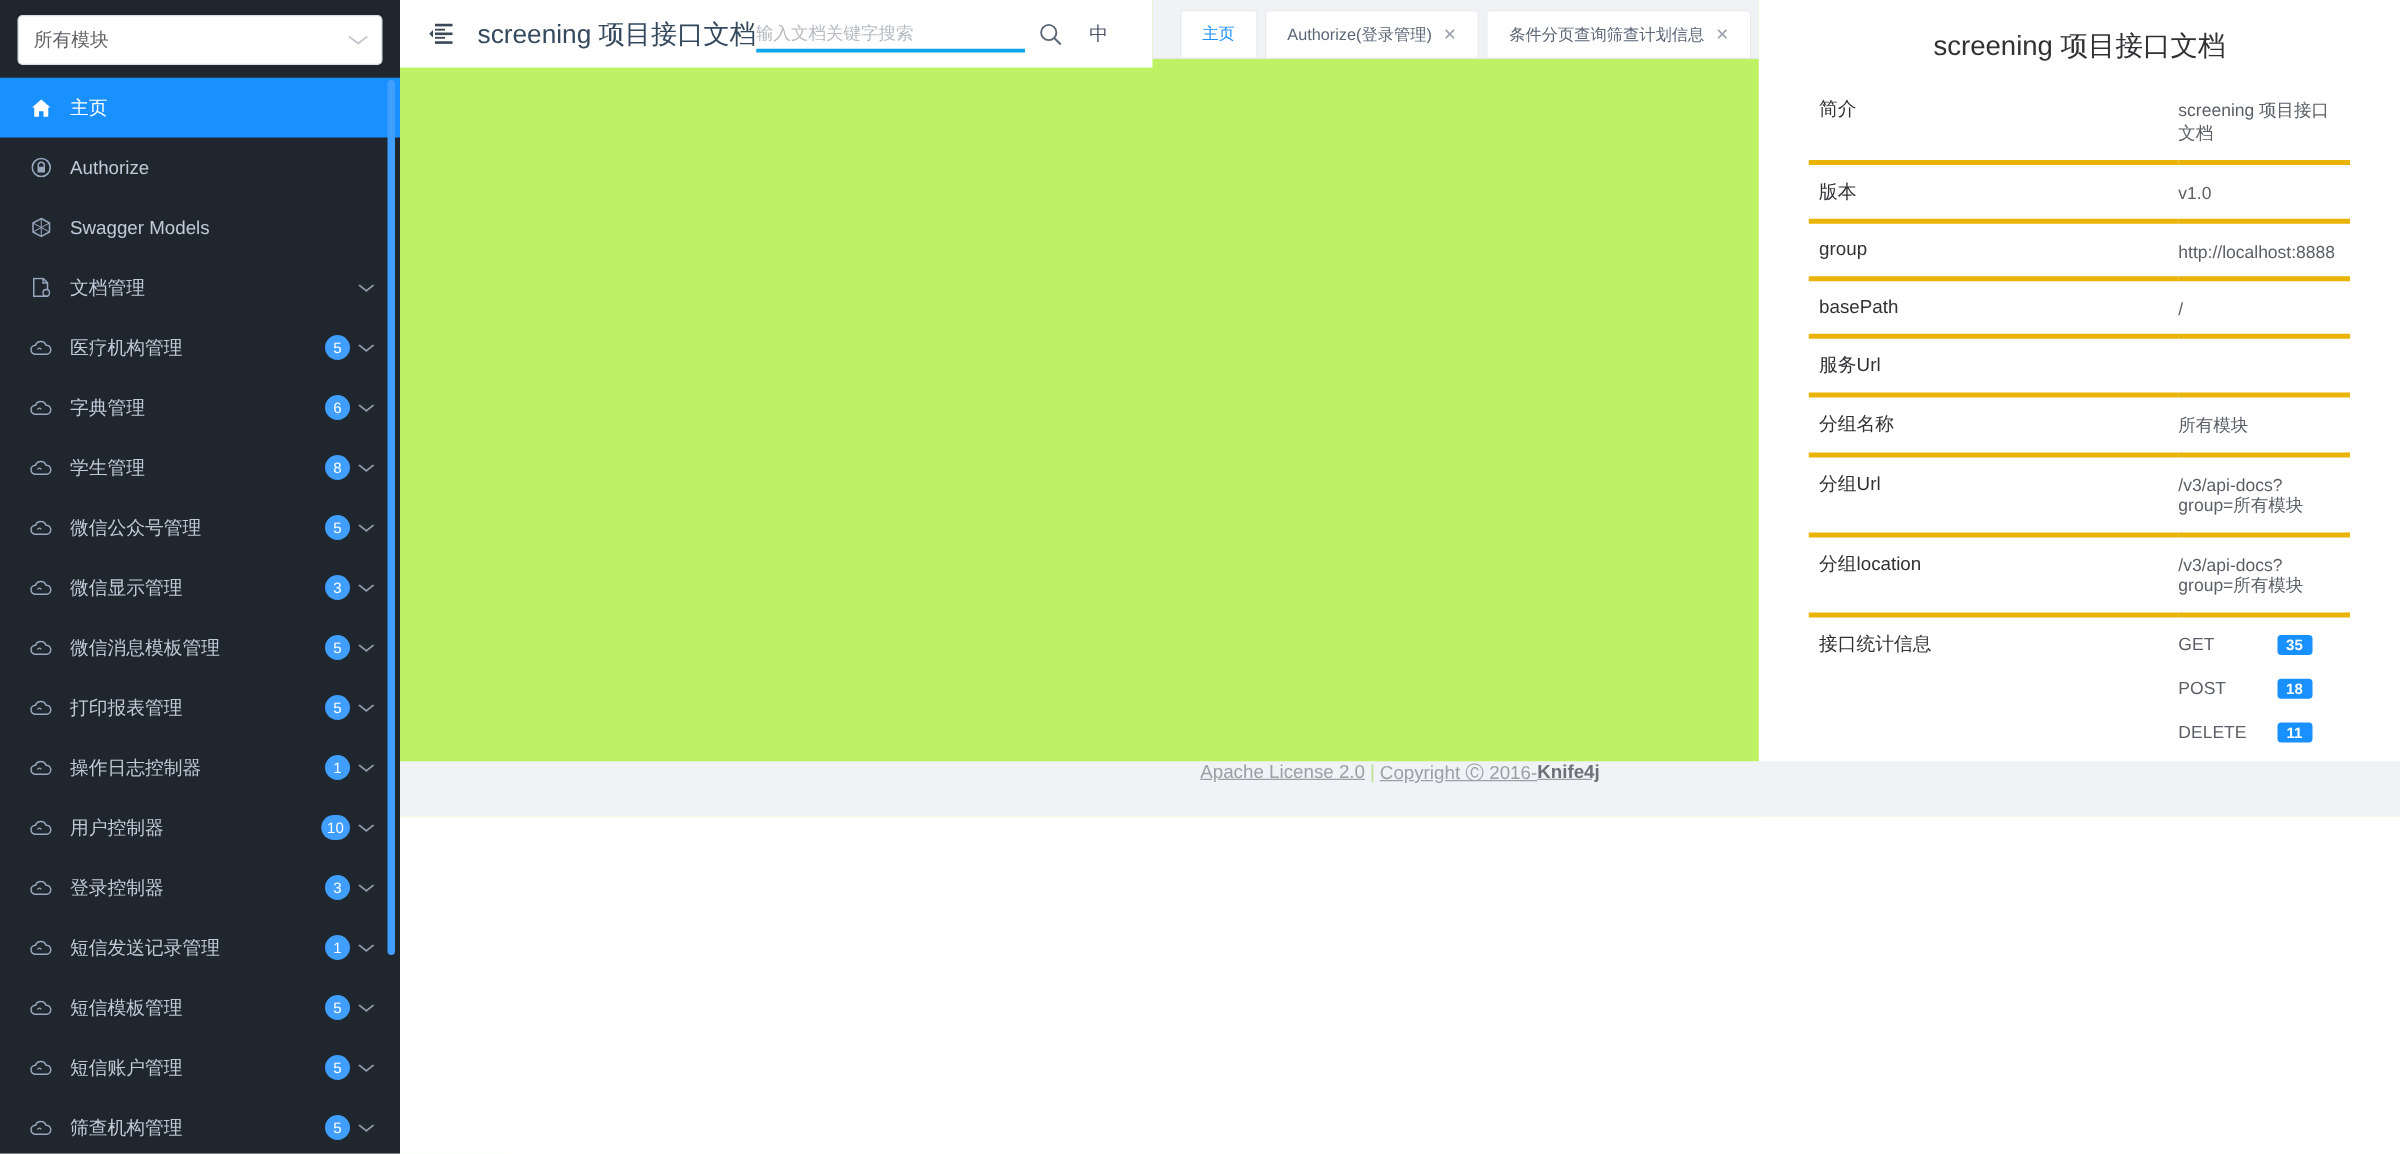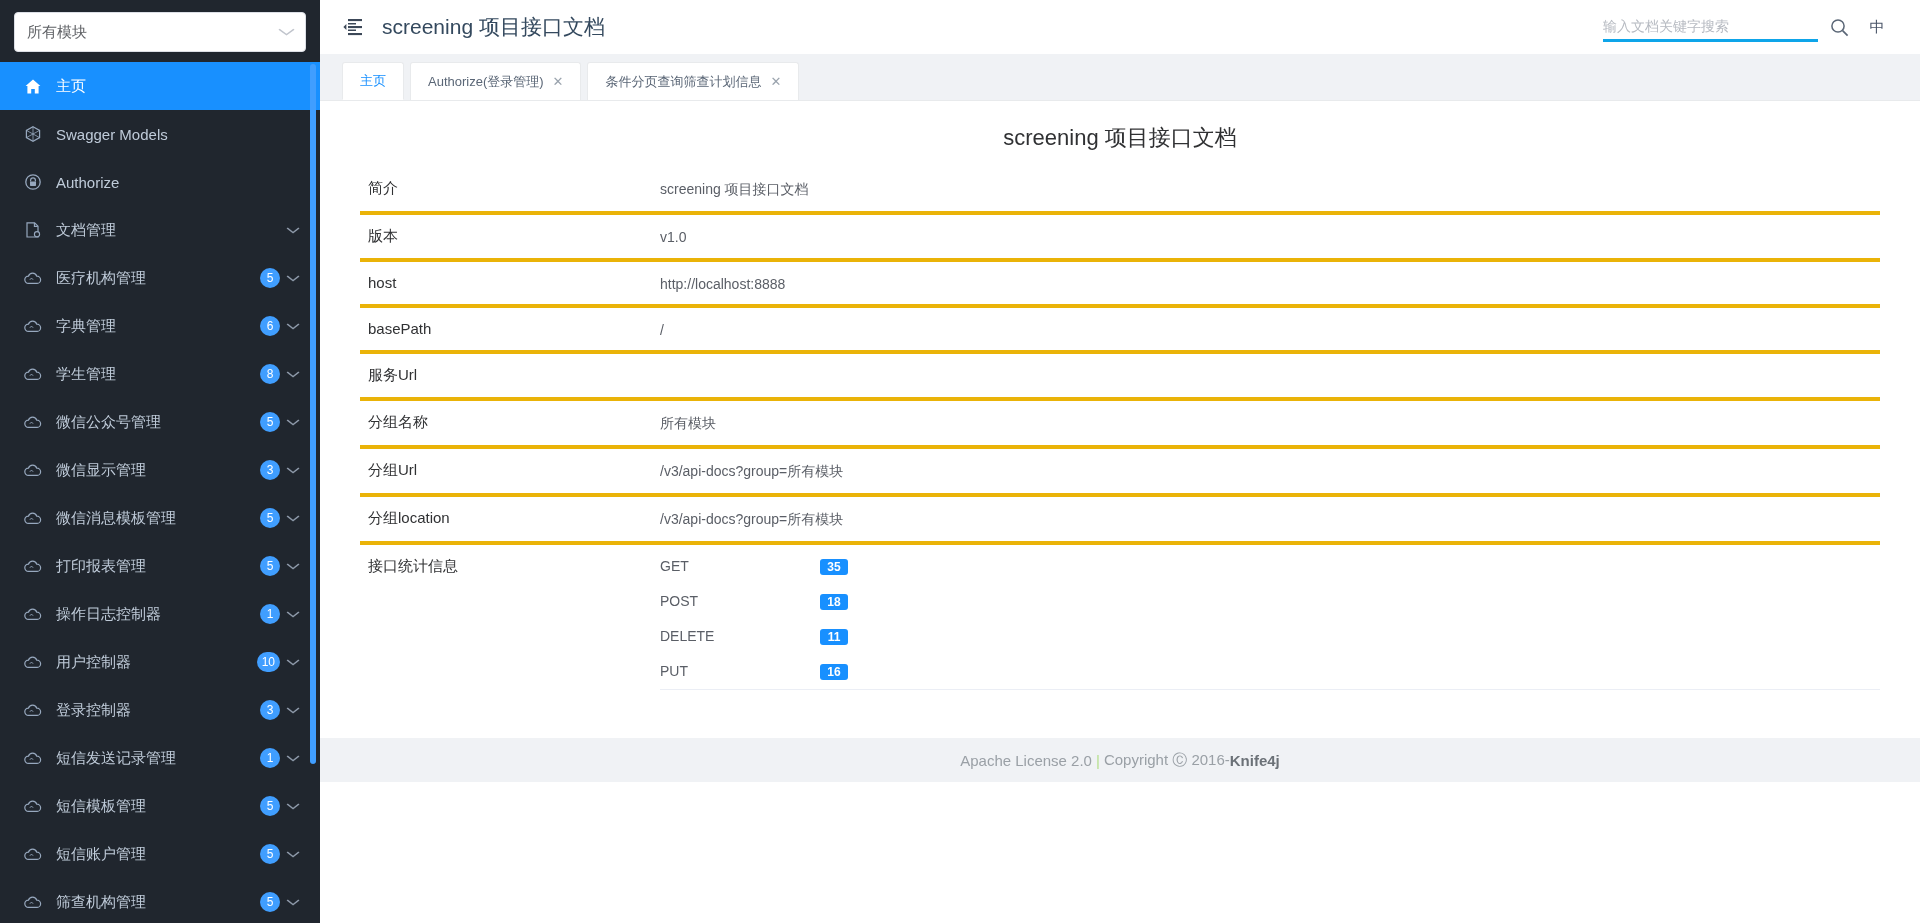--- a/index.html
+++ b/index.html
@@ -53,22 +53,22 @@
   }
   .menu-item .mi-arrow { color: #8c98a8; font-size: 12px; width: 14px; text-align: center; transform: scaleX(1.3); }
 
   .sb-scrollbar {
     position: absolute; top: 64px; right: 4px; width: 6px; height: 700px;
     background: #409eff; border-radius: 3px;
   }
 
   
   .main {
-    flex: 1; height: 782px; background: #bef264;
-    display: flex; flex-direction: column; position: relative; min-width: 0;
+    flex: 1; height: 653px; background: #bef264;
+    display: flex; position: relative; min-width: 0;
   }
   .topbar {
     height: 54px; background: #fff; display: flex; align-items: center;
     padding: 0 26px 0 18px; flex: 0 0 54px;
   }
   .fold-btn { width: 30px; height: 30px; display:flex; align-items:center; justify-content:center; cursor: pointer; color: #3c4858; }
   .app-title { font-size: 21px; color: #34495e; margin-left: 14px; font-weight: 400; white-space: nowrap; }
   .topbar-right { margin-left: auto; display: flex; align-items: center; gap: 0; }
   .search-box {
     width: 215px; border-bottom: 3px solid #0ea5e9; height: 30px;
@@ -122,22 +122,22 @@
   .stats-table td.m { width: 160px; }
   .stats-table td.c { width: 160px; }
   .stats-table tr:last-child td { border-bottom: 1px solid #ebeef5; }
   .count-badge {
     display: inline-block; min-width: 28px; padding: 1px 7px; border-radius: 3px;
     background: #1890ff; color: #fff; font-size: 12px; font-weight: bold; text-align: center;
   }
 
   .footer {
     position: absolute; left: 0; right: 0; bottom: 0; height: 44px;
-    background: #f0f2f5; display: flex; align-items: center; justify-content: center;
-    font-size: 15px; color: #9aa0a6;
+    background: #f0f2f5; display: flex; justify-content: center;
+    font-size: 15px; color: #9aa0a6; text-decoration: underline;
   }
   .footer .sep { color: #b7e08f; margin: 0 4px; }
   .footer b { color: #6b7177; font-weight: bold; }
   svg { display: block; }
 </style>
 </head>
 <body>
 
 <div class="app">
 
@@ -160,35 +160,35 @@
             <span class="mi-icon">
               <svg width="16" height="15" viewBox="0 0 16 15">
                 <path d="M8 0.6 L15.4 7 L13.6 7 L13.6 14.4 L9.8 14.4 L9.8 10 L6.2 10 L6.2 14.4 L2.4 14.4 L2.4 7 L0.6 7 Z" fill="#ffffff"></path>
               </svg>
             </span>
             <span class="mi-label">主页</span>
           </div>
           <div class="menu-item">
             <span class="mi-icon">
               <svg width="16" height="16" viewBox="0 0 16 16">
-                <path d="M8 0.8 L14.6 4.4 L14.6 11.6 L8 15.2 L1.4 11.6 L1.4 4.4 Z" stroke="#97a8be" stroke-width="1.2" fill="none"></path>
-                <path d="M8 0.8 L8 15.2 M1.4 4.4 L14.6 11.6 M14.6 4.4 L1.4 11.6" stroke="#97a8be" stroke-width="0.8" fill="none"></path>
-              </svg>
-            </span>
-            <span class="mi-label">Swagger Models</span>
-          </div>
-          <div class="menu-item">
-            <span class="mi-icon">
-              <svg width="16" height="16" viewBox="0 0 16 16">
                 <circle cx="8" cy="8" r="7.2" stroke="#97a8be" stroke-width="1.3" fill="none"></circle>
                 <path d="M5.6 7.6 L5.6 6.2 A2.4 2.4 0 0 1 10.4 6.2 L10.4 7.6" stroke="#97a8be" stroke-width="1.2" fill="none"></path>
                 <rect x="5" y="7.4" width="6" height="4.6" rx="0.7" fill="#97a8be"></rect>
               </svg>
             </span>
             <span class="mi-label">Authorize</span>
+          </div>
+          <div class="menu-item">
+            <span class="mi-icon">
+              <svg width="16" height="16" viewBox="0 0 16 16">
+                <path d="M8 0.8 L14.6 4.4 L14.6 11.6 L8 15.2 L1.4 11.6 L1.4 4.4 Z" stroke="#97a8be" stroke-width="1.2" fill="none"></path>
+                <path d="M8 0.8 L8 15.2 M1.4 4.4 L14.6 11.6 M14.6 4.4 L1.4 11.6" stroke="#97a8be" stroke-width="0.8" fill="none"></path>
+              </svg>
+            </span>
+            <span class="mi-label">Swagger Models</span>
           </div>
           <div class="menu-item">
             <span class="mi-icon">
               <svg width="16" height="16" viewBox="0 0 16 16">
                 <path d="M2 0.8 L9.6 0.8 L13 4.2 L13 15 L2 15 Z" stroke="#97a8be" stroke-width="1.2" fill="none"></path>
                 <path d="M9.4 1 L9.4 4.4 L12.8 4.4" stroke="#97a8be" stroke-width="1.1" fill="none"></path>
                 <circle cx="12" cy="12.2" r="2.6" stroke="#97a8be" stroke-width="1.1" fill="#20262e"></circle>
               </svg>
             </span>
             <span class="mi-label">文档管理</span>
@@ -464,21 +464,21 @@
         <tbody id="info-body">
             <tr>
               <td class="k">简介</td>
               <td class="v">screening 项目接口文档</td>
             </tr>
             <tr>
               <td class="k">版本</td>
               <td class="v">v1.0</td>
             </tr>
             <tr>
-              <td class="k">host</td>
+              <td class="k">group</td>
               <td class="v">http://localhost:8888</td>
             </tr>
             <tr>
               <td class="k">basePath</td>
               <td class="v">/</td>
             </tr>
             <tr>
               <td class="k">服务Url</td>
               <td class="v"></td>
             </tr>

